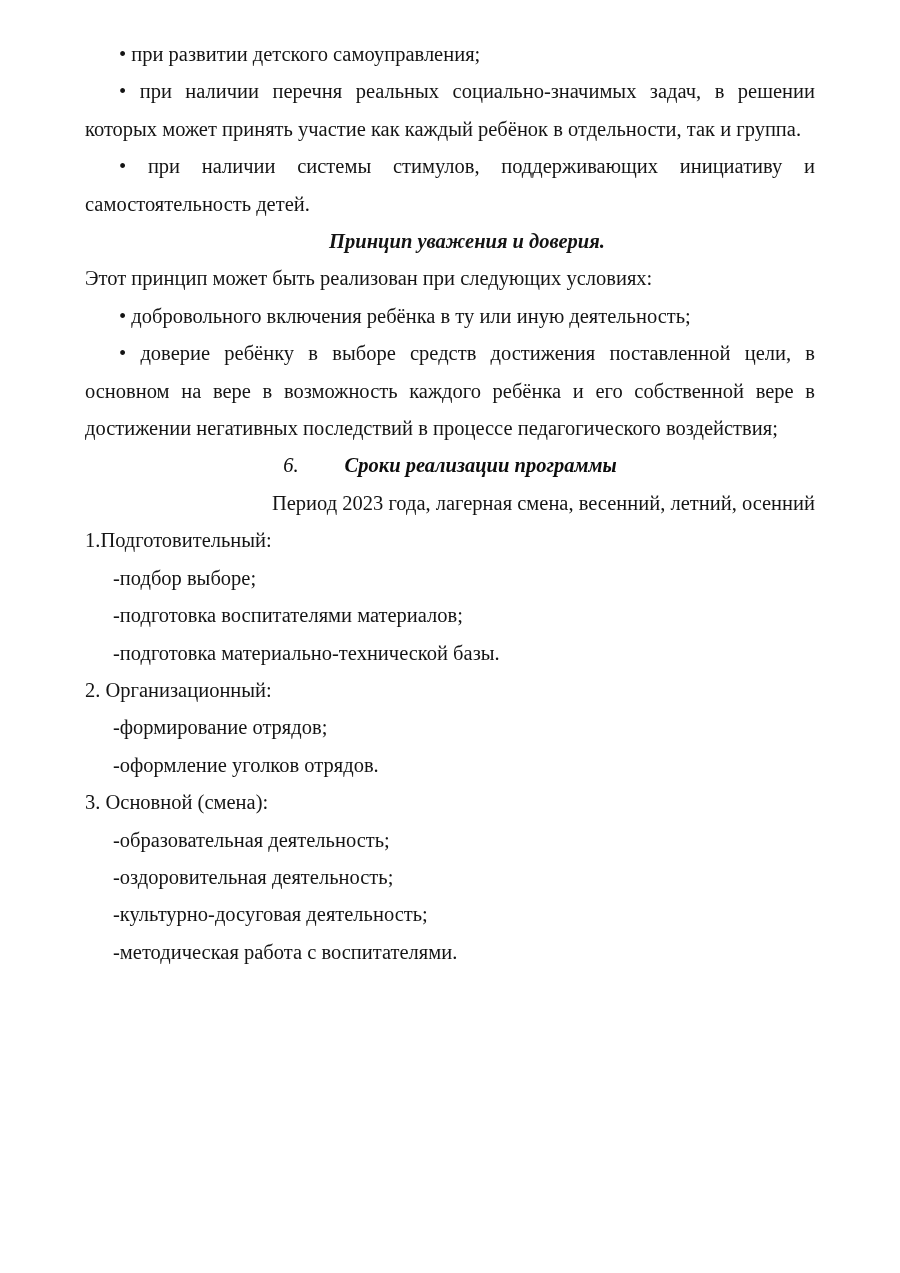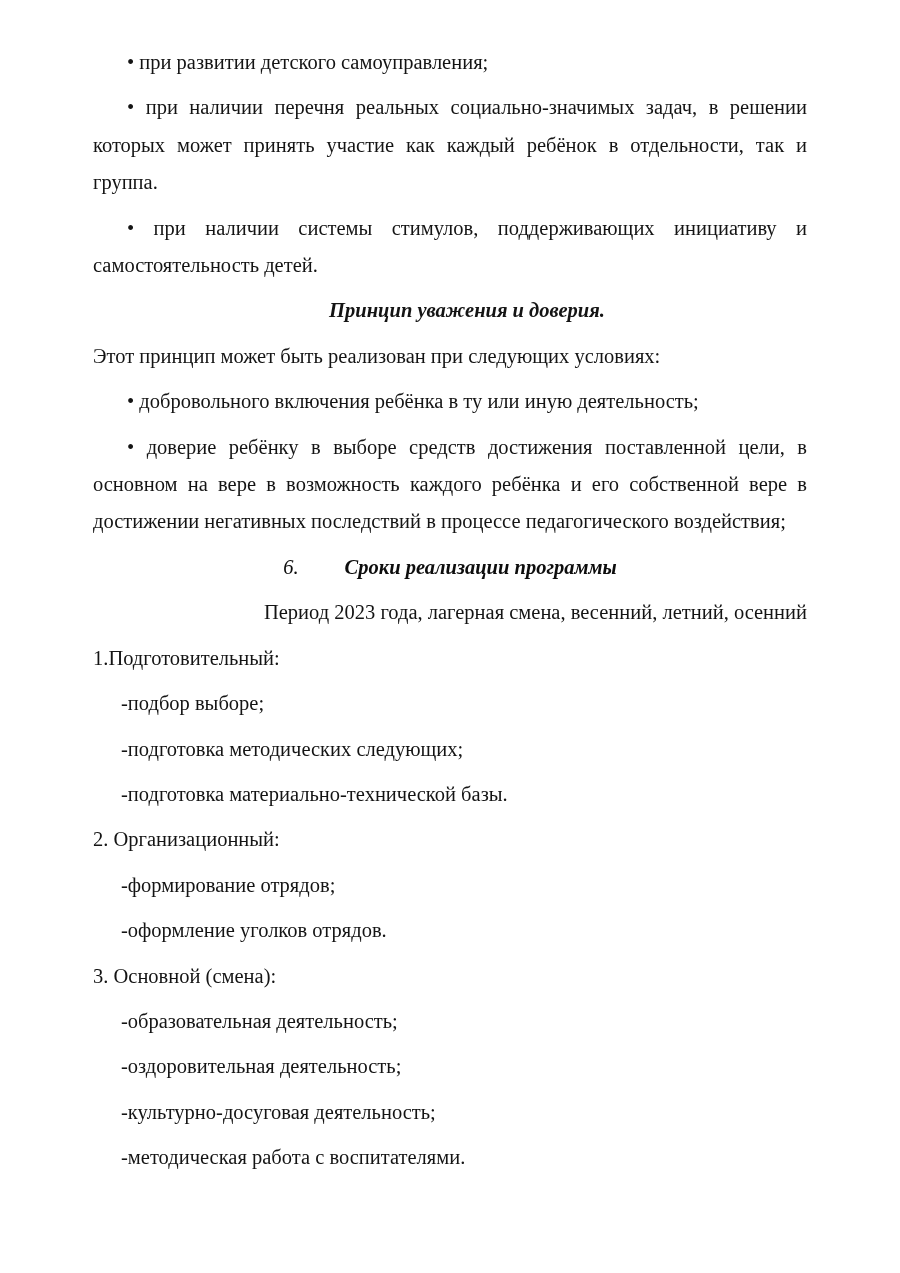--- a/index.html
+++ b/index.html
@@ -21,21 +21,21 @@
     overflow: hidden;
   }
   .content {
     position: absolute;
     left: 85px;
     top: 36px;
     width: 730px;
   }
   
   .p {
-    margin: 8px;
+    margin: 0;
     font-size: 20.5px;
     line-height: 37.4px;
     color: #141414;
     text-align: justify;
     text-justify: inter-word;
     -webkit-hyphens: none;
     hyphens: none;
     white-space: pre-wrap;
   }
   .p.indent {
@@ -106,21 +106,21 @@
 
     <p class="p indent">• доверие ребёнку в выборе средств достижения поставленной цели, в основном на вере в возможность каждого ребёнка и его собственной вере в достижении негативных последствий в процессе педагогического воздействия;</p>
 
     <p class="heading"><span class="num">6.</span><span class="gap"></span><span class="title">Сроки реализации программы</span></p>
 
     <p class="p center">Период 2023 года, лагерная смена, весенний, летний, осенний</p>
 
 
     <p class="p indent-num flat">1.Подготовительный:</p>
     <p class="p dash">-подбор выборе;</p>
-    <p class="p dash">-подготовка методических следующих;</p>
+    <p class="p dash">-подготовка воспитателями материалов;</p>
     <p class="p dash">-подготовка материально-технической базы.</p>
 
     <p class="p indent-num flat">2. Организационный:</p>
     <p class="p dash">-формирование отрядов;</p>
     <p class="p dash">-оформление уголков отрядов.</p>
 
     <p class="p indent-num flat">3. Основной (смена):</p>
     <p class="p dash">-образовательная деятельность;</p>
     <p class="p dash">-оздоровительная деятельность;</p>
     <p class="p dash">-культурно-досуговая деятельность;</p>

